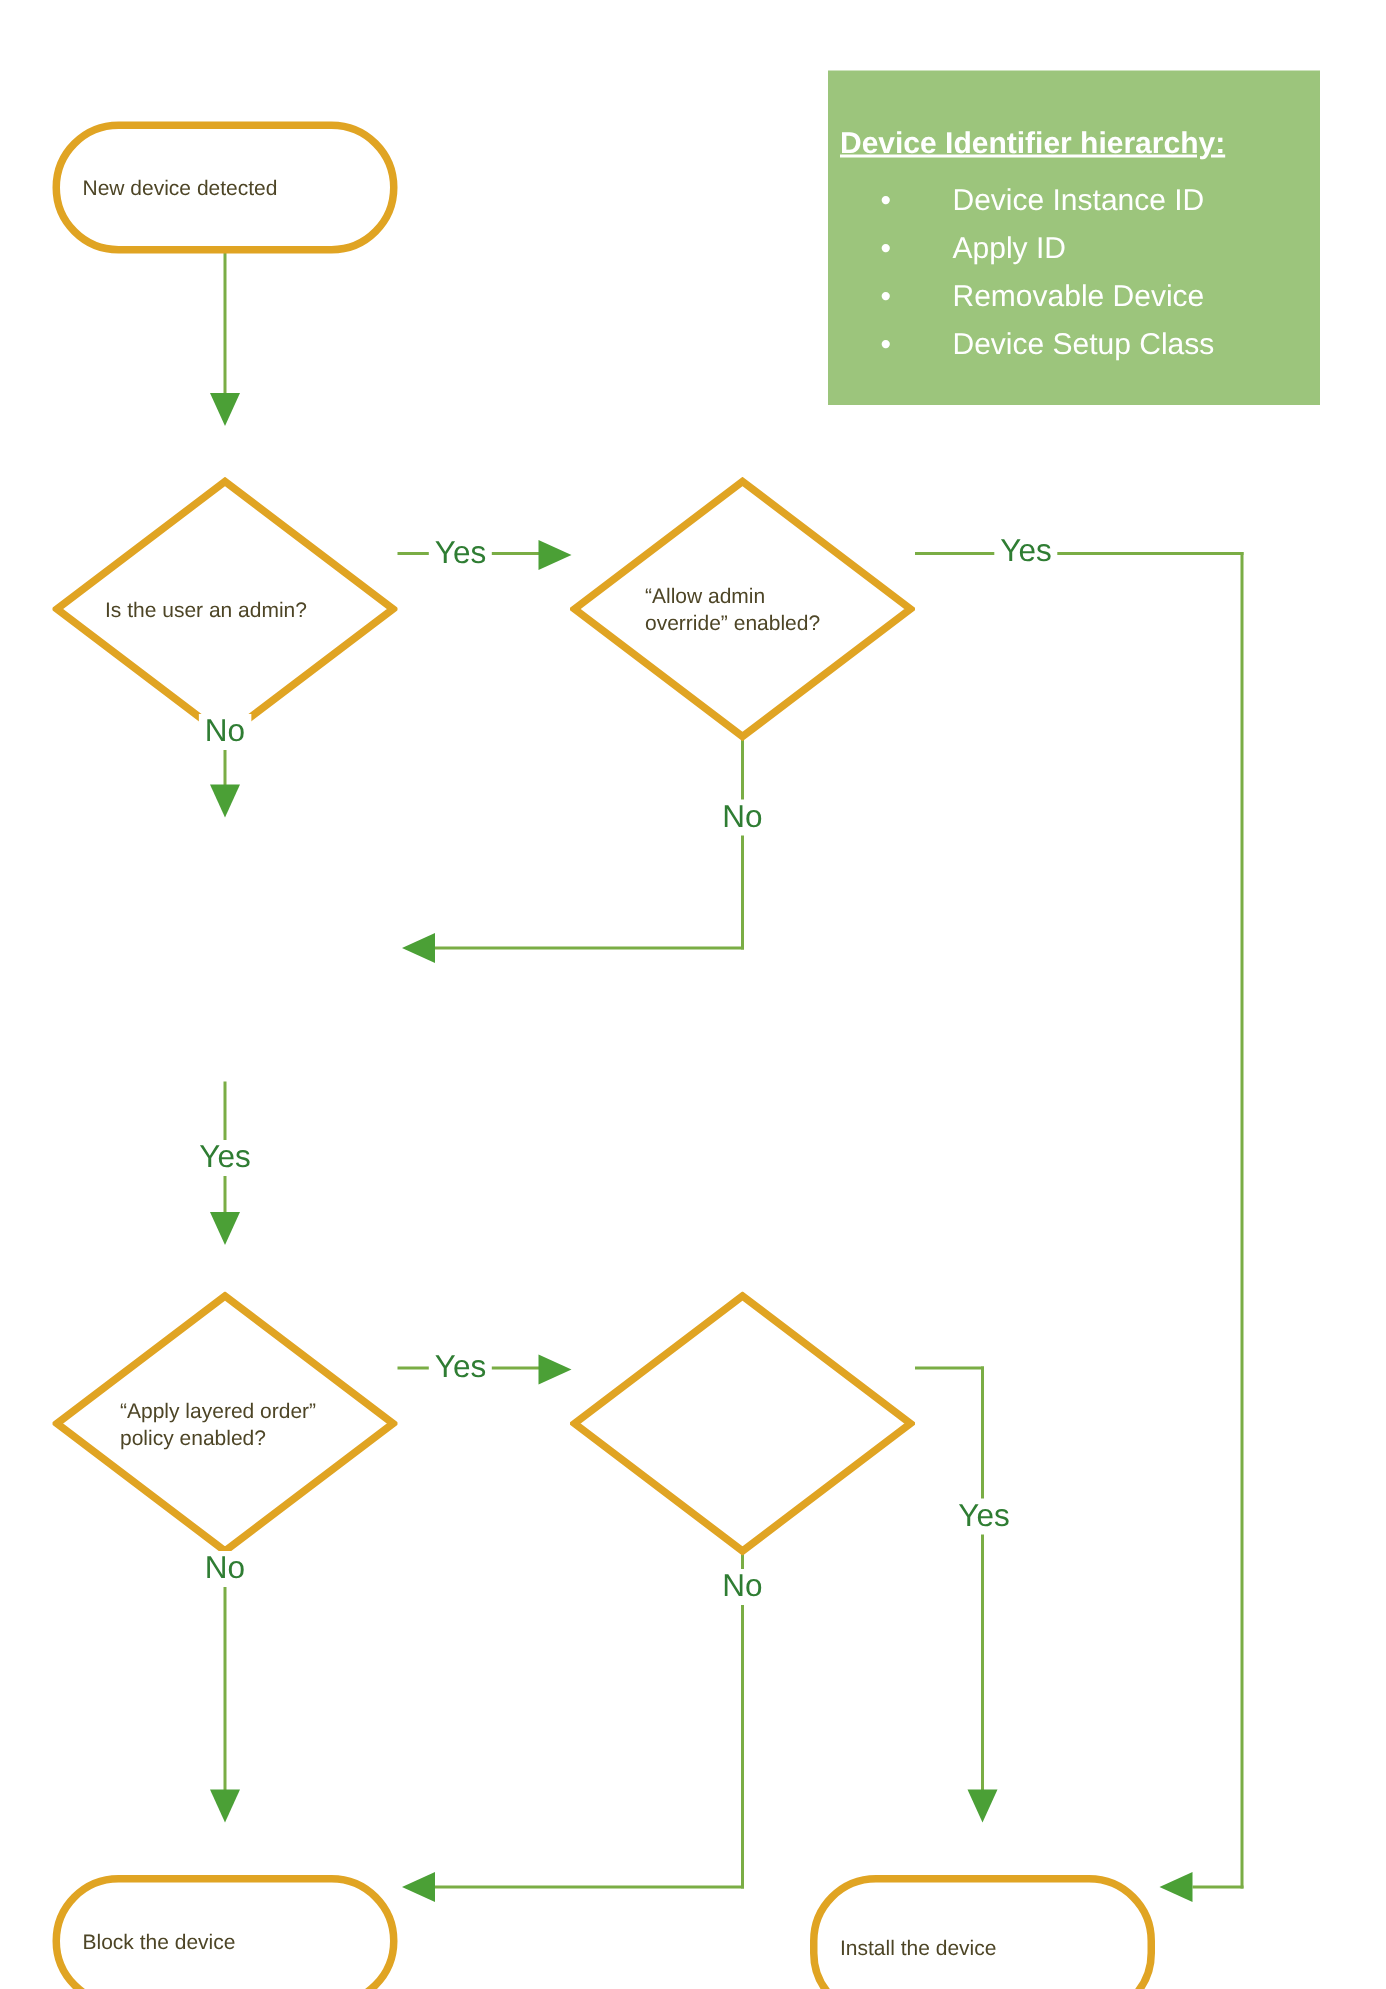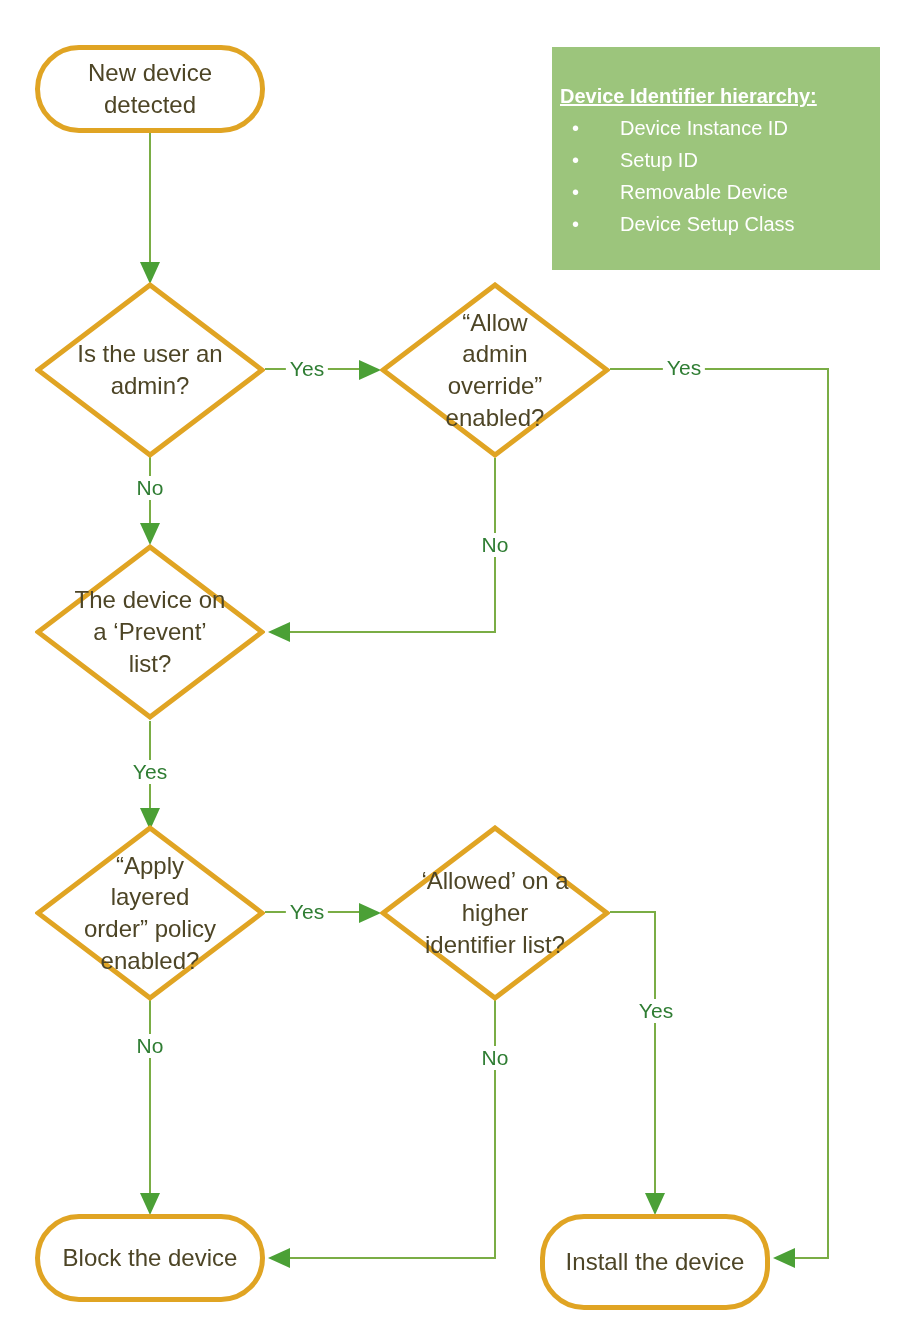--- a/index.html
+++ b/index.html
@@ -21,23 +21,23 @@
     position:relative;
     width:924px;height:1326px;
     background:var(--canvas-background);
     overflow:hidden;
   }
   
   .node{
     position:absolute;
     display:flex;align-items:center;justify-content:center;
     box-sizing:border-box;
-    text-align:center;
+    text-align:left;
     color:var(--node-text);
-    font-size:24px;line-height:1.32;
+    font-size:14px;line-height:1.32;margin-top:36px;
   }
   .stadium{
     border:5px solid var(--shape-border);
     border-radius:44px;
     background:#fff;
     z-index:3;
   }
   .diamond{background:transparent;z-index:3;}
   .diamond svg{
     position:absolute;left:0;top:0;width:100%;height:100%;
@@ -90,21 +90,21 @@
     color:var(--legend-text);
     padding:38px 8px 0 8px;
     z-index:3;
   }
   .legend-title{
     font-size:20px;
     font-weight:bold;
     text-decoration:underline;
     margin-bottom:6px;
   }
-  .legend-list{list-style:none;margin:0;padding:0;}
+  .legend-list{list-style:none;margin:15px;padding:0;}
   .legend-item{
     display:flex;
     font-size:20px;
     margin-top:9px;
     padding-left:12px;
   }
   .bullet{
     display:inline-block;
     width:48px;
     flex:0 0 48px;
@@ -173,59 +173,52 @@
     <div class="node-label" style="width:130px">“Allow admin override” enabled?</div>
   </div>
 
   <div class="node diamond" style="left:35px;top:282px;width:230px;height:176px">
     <svg viewBox="0 0 230 176" preserveAspectRatio="none">
         <polygon points="115,3 227,88 115,173 3,88"></polygon>
       </svg>
     <div class="node-label" style="width:160px">Is the user an admin?</div>
   </div>
 
-  <div class="node diamond" style="left:35px;top:544px;width:230px;height:176px">
-    <svg viewBox="0 0 230 176" preserveAspectRatio="none">
-        <polygon points="115,3 227,88 115,173 3,88"></polygon>
-      </svg>
-    <div class="node-label" style="width:160px">The device on a ‘Prevent’ list?</div>
-  </div>
 
   <div class="node diamond" style="left:35px;top:825px;width:230px;height:176px">
     <svg viewBox="0 0 230 176" preserveAspectRatio="none">
         <polygon points="115,3 227,88 115,173 3,88"></polygon>
       </svg>
     <div class="node-label" style="width:140px">“Apply layered order” policy enabled?</div>
   </div>
 
   <div class="node diamond" style="left:380px;top:825px;width:230px;height:176px">
     <svg viewBox="0 0 230 176" preserveAspectRatio="none">
         <polygon points="115,3 227,88 115,173 3,88"></polygon>
       </svg>
-    <div class="node-label" style="width:160px">‘Allowed’ on a higher identifier list?</div>
   </div>
 
   <div class="node stadium" style="left:35px;top:1214px;width:230px;height:88px">
     <div class="node-label" style="width:190px">Block the device</div>
   </div>
 
   <div class="node stadium" style="left:540px;top:1214px;width:230px;height:96px">
     <div class="node-label" style="width:190px">Install the device</div>
   </div>
 
   <div class="legend">
     <div class="legend-title">Device Identifier hierarchy:</div>
     <ul class="legend-list">
       <li class="legend-item">
         <span class="bullet"></span>
         <span>Device Instance ID</span>
       </li>
       <li class="legend-item">
         <span class="bullet"></span>
-        <span>Setup ID</span>
+        <span>Apply ID</span>
       </li>
       <li class="legend-item">
         <span class="bullet"></span>
         <span>Removable Device</span>
       </li>
       <li class="legend-item">
         <span class="bullet"></span>
         <span>Device Setup Class</span>
       </li>
     </ul>

